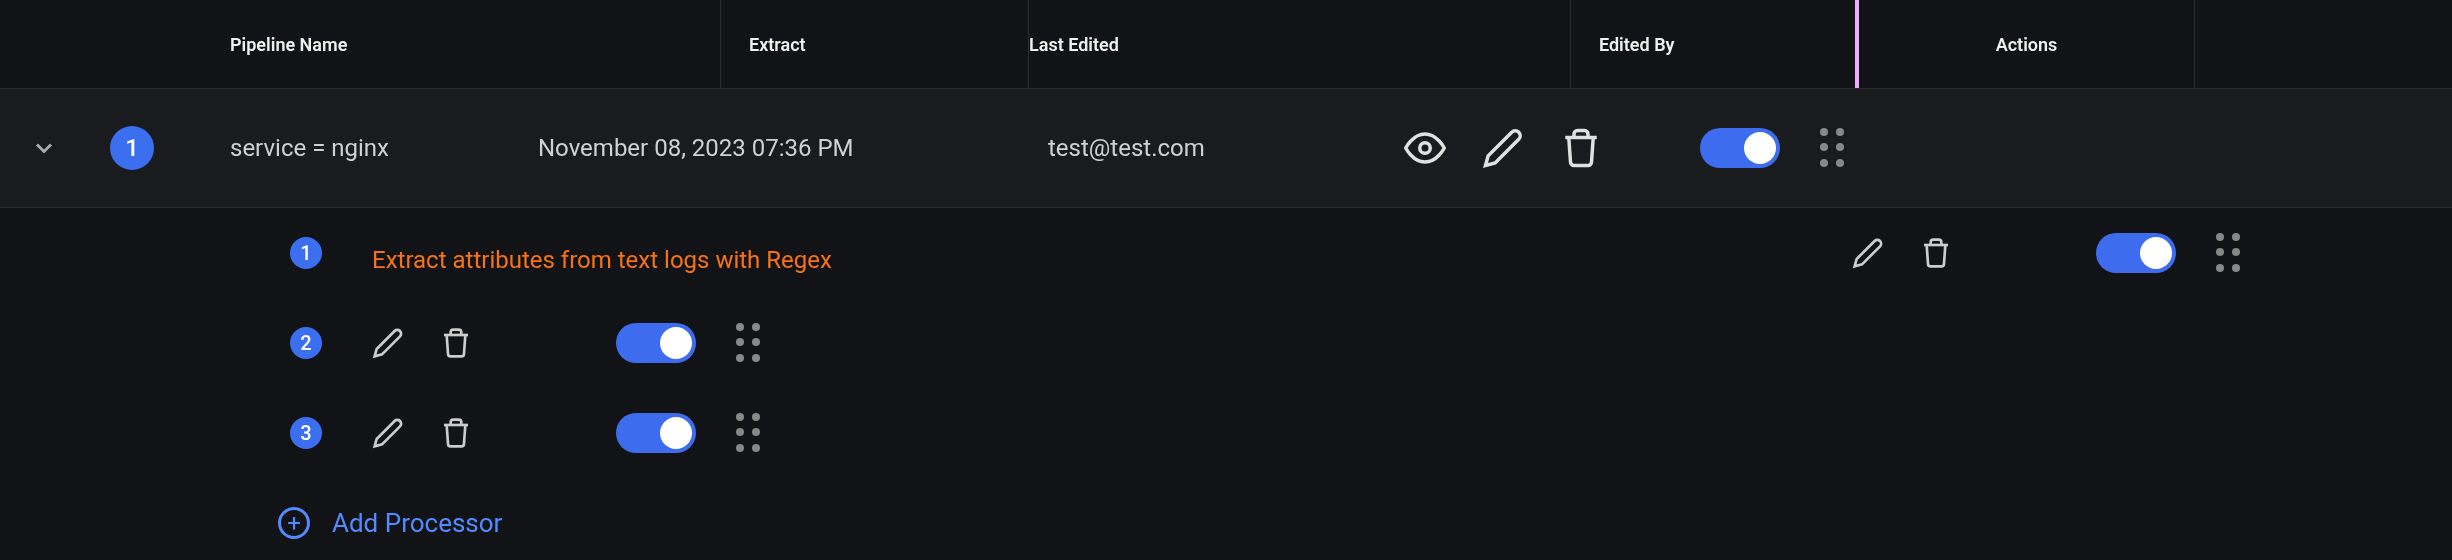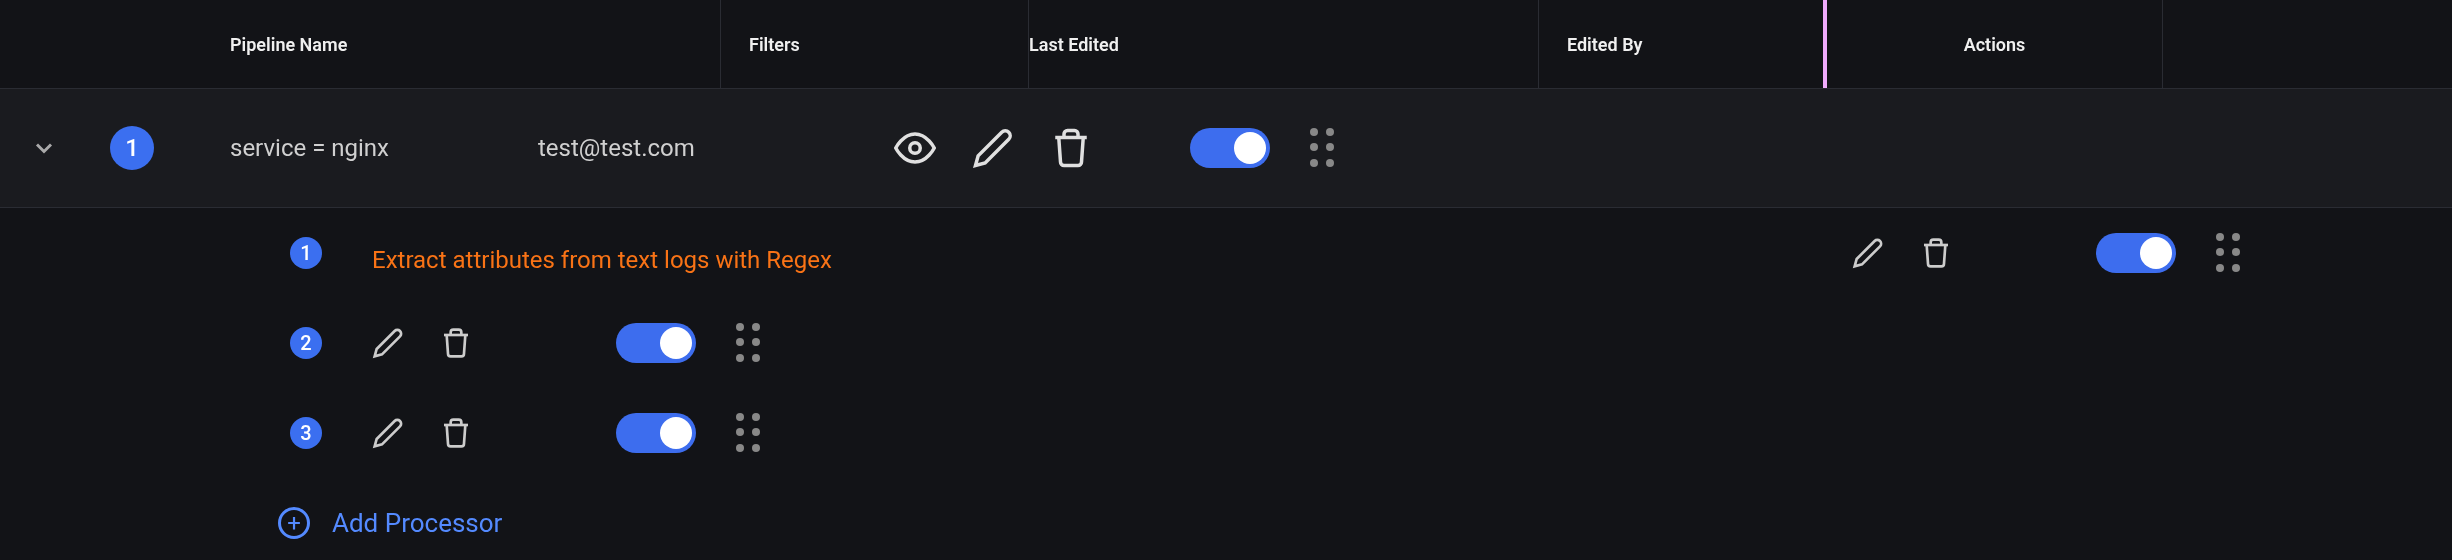--- a/index.html
+++ b/index.html
@@ -21,21 +21,21 @@
       align-items: center;
       height: 88px;
       padding: 0 20px 0 230px;
       font-weight: 600;
       color: #f0f0f0;
       font-size: 18px;
     }
     .col-name { width: 490px; }
     .col-filters { width: 308px; border-left: 1px solid #2a2c33; padding-left: 28px; height: 100%; display: flex; align-items: center; }
     .col-last-edited { width: 510px; border-left: 1px solid #2a2c33; height: 100%; display: flex; align-items: center; }
-    .col-edited-by { width: 285px; border-left: 1px solid #2a2c33; padding-left: 28px; height: 100%; display: flex; align-items: center; }
+    .col-edited-by { width: 285px; border-left: 1px solid #2a2c33; padding-left: 28px; height: 100%; display: flex; align-items: center; margin-left: 32px; }
     .col-actions { width: 340px; border-left: 4px solid #f0abfc; border-right: 1px solid #2a2c33; height: 100%; display: flex; align-items: center; justify-content: center; }
 
     .pipeline-row {
       display: flex;
       align-items: center;
       height: 120px;
       padding: 0 20px;
       border-top: 1px solid #2a2c33;
       border-bottom: 1px solid #2a2c33;
       background: #1a1b1f;
@@ -184,38 +184,39 @@
       justify-content: center;
       font-size: 24px;
       line-height: 1;
     }
   </style>
 </head>
 <body>
 
 <div class="table-header">
   <div class="col-name">Pipeline Name</div>
-  <div class="col-filters">Filters</div>
+  <div class="col-filters">Extract</div>
   <div class="col-last-edited">Last Edited</div>
   <div class="col-edited-by">Edited By</div>
   <div class="col-actions">Actions</div>
 </div>
 
 <div class="pipeline-row">
   <div class="expand-cell">
     <div class="icon-btn" style="width:28px;height:28px;">
       <svg viewBox="0 0 24 24" fill="none" stroke="#aaa" stroke-width="2.5">
           <polyline points="6 9 12 15 18 9"></polyline>
         </svg>
     </div>
   </div>
   <div class="badge-cell">
     <div class="badge">1</div>
   </div>
   <div class="filters-cell">service = nginx</div>
+  <div class="last-edited-cell">November 08, 2023 07:36 PM</div>
   <div class="edited-by-cell">test@test.com</div>
   <div class="actions-cell">
     <div class="icon-btn">
       <svg viewBox="0 0 24 24" fill="none" stroke="currentColor" stroke-width="2">
           <path d="M1 12s4-8 11-8 11 8 11 8-4 8-11 8-11-8-11-8z"></path>
           <circle cx="12" cy="12" r="3"></circle>
         </svg>
     </div>
     <div class="icon-btn">
       <svg viewBox="0 0 24 24" fill="none" stroke="currentColor" stroke-width="2">

